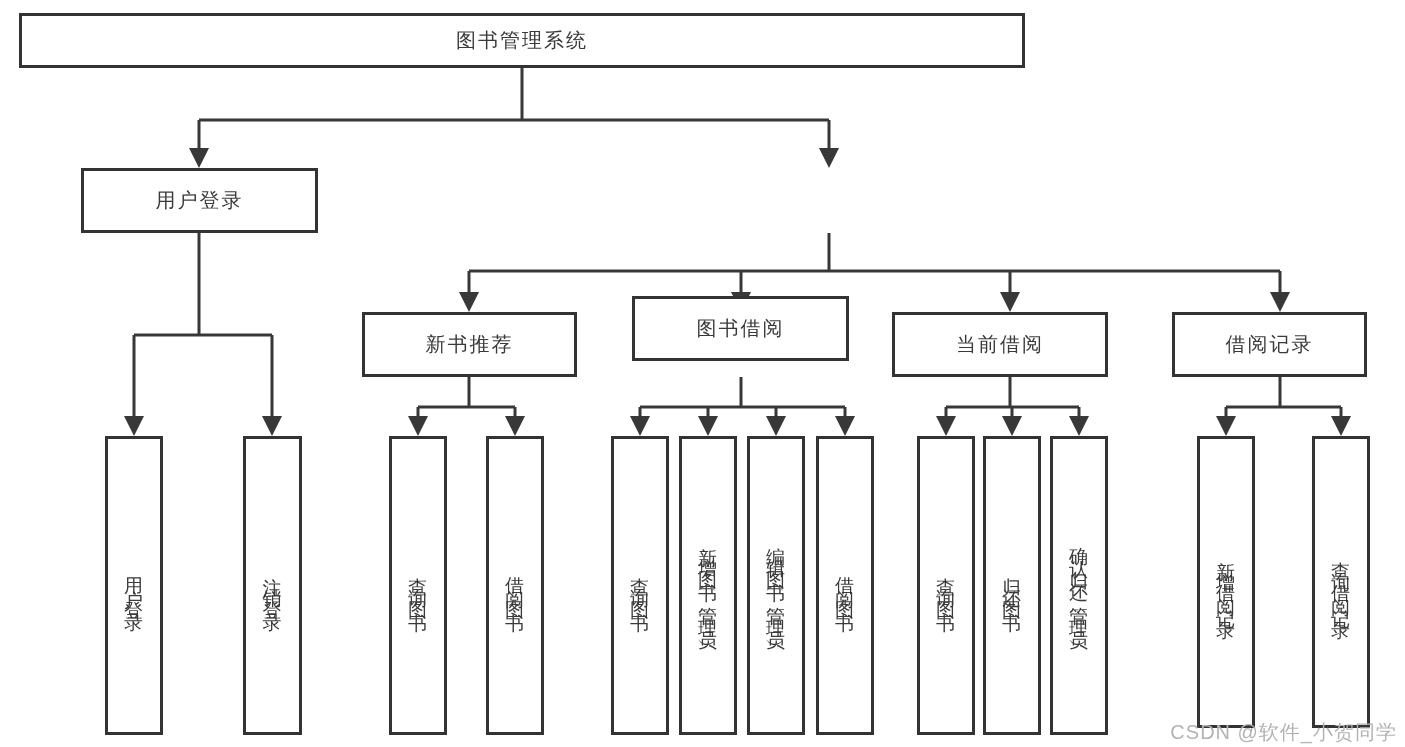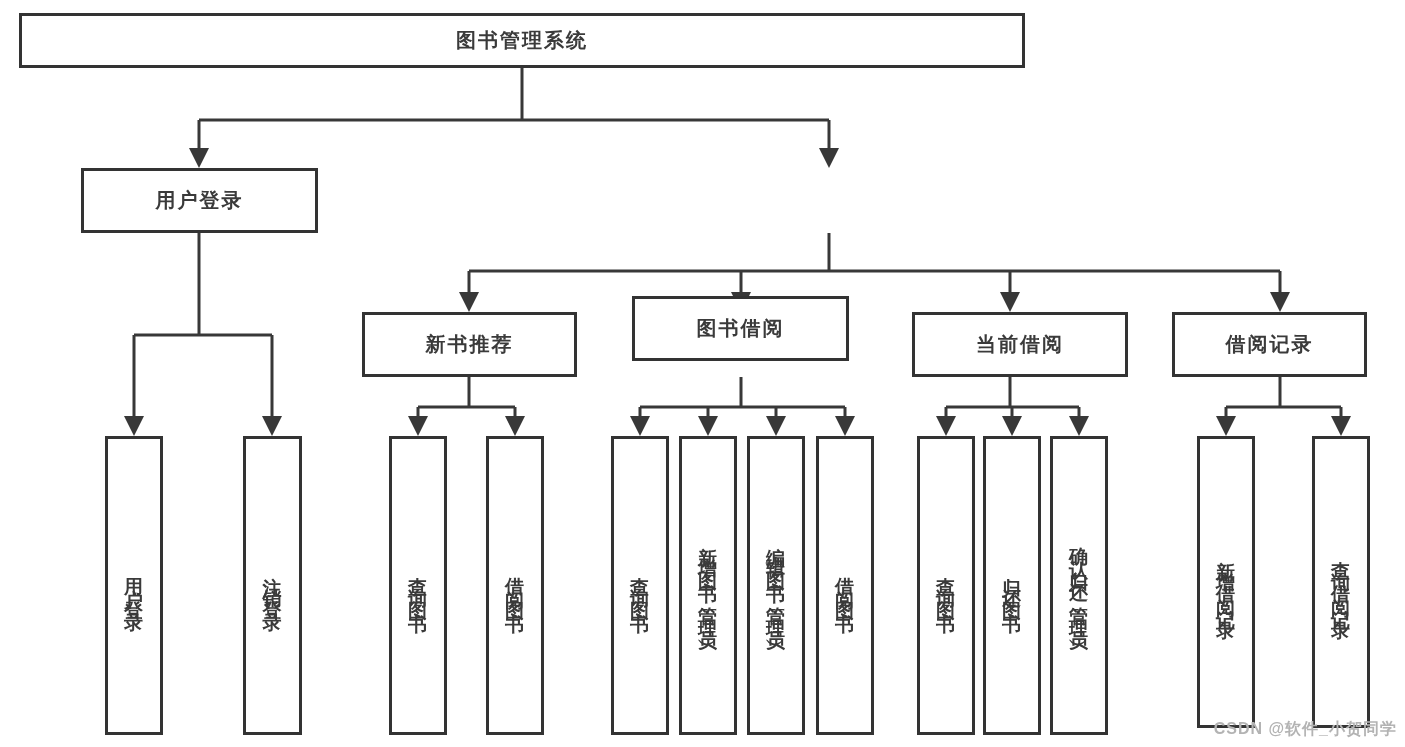--- a/index.html
+++ b/index.html
@@ -7,21 +7,20 @@
     padding: 0;
     background: #ffffff;
     font-family: "Liberation Sans", "DejaVu Sans", sans-serif;
   }
   .stage {
     position: relative;
     width: 1405px;
     height: 747px;
     background: #ffffff;
     overflow: hidden;
-    font-weight: bold;
   }
   .wires {
     position: absolute;
     left: 0; top: 0;
     width: 1405px;
     height: 747px;
     pointer-events: none;
   }
   .node {
     position: absolute;
@@ -43,21 +42,21 @@
     text-orientation: mixed;
     font-size: 19px;
     line-height: 1;
     letter-spacing: 12px;
     white-space: nowrap;
   }
   .watermark {
     position: absolute;
     right: 8px;
     top: 719px;
-    font-size: 16px;
+    font-size: 20px;
     letter-spacing: 1px;
     color: #b3b3b3;
     z-index: 10;
     white-space: nowrap;
   }
 </style>
 </head>
 <body>
 
 <div class="stage">
@@ -107,21 +106,21 @@
   <div class="node" style="left:81px; top:168px; width:237px; height:65px;">
     <span class="hlabel">用户登录</span>
   </div>
 
   <div class="node" style="left:362px; top:312px; width:215px; height:65px;">
     <span class="hlabel">新书推荐</span>
   </div>
   <div class="node" style="left:632px; top:296px; width:217px; height:65px;">
     <span class="hlabel">图书借阅</span>
   </div>
-  <div class="node" style="left:912px; top:312px; width:216px; height:65px;">
+  <div class="node" style="left:892px; top:312px; width:216px; height:65px;">
     <span class="hlabel">当前借阅</span>
   </div>
   <div class="node" style="left:1172px; top:312px; width:195px; height:65px;">
     <span class="hlabel">借阅记录</span>
   </div>
 
   <div class="node" style="left:105px; top:436px; width:58px; height:299px;">
     <span class="vlabel">用户登录</span>
   </div>
   <div class="node" style="left:243px; top:436px; width:59px; height:299px;">

